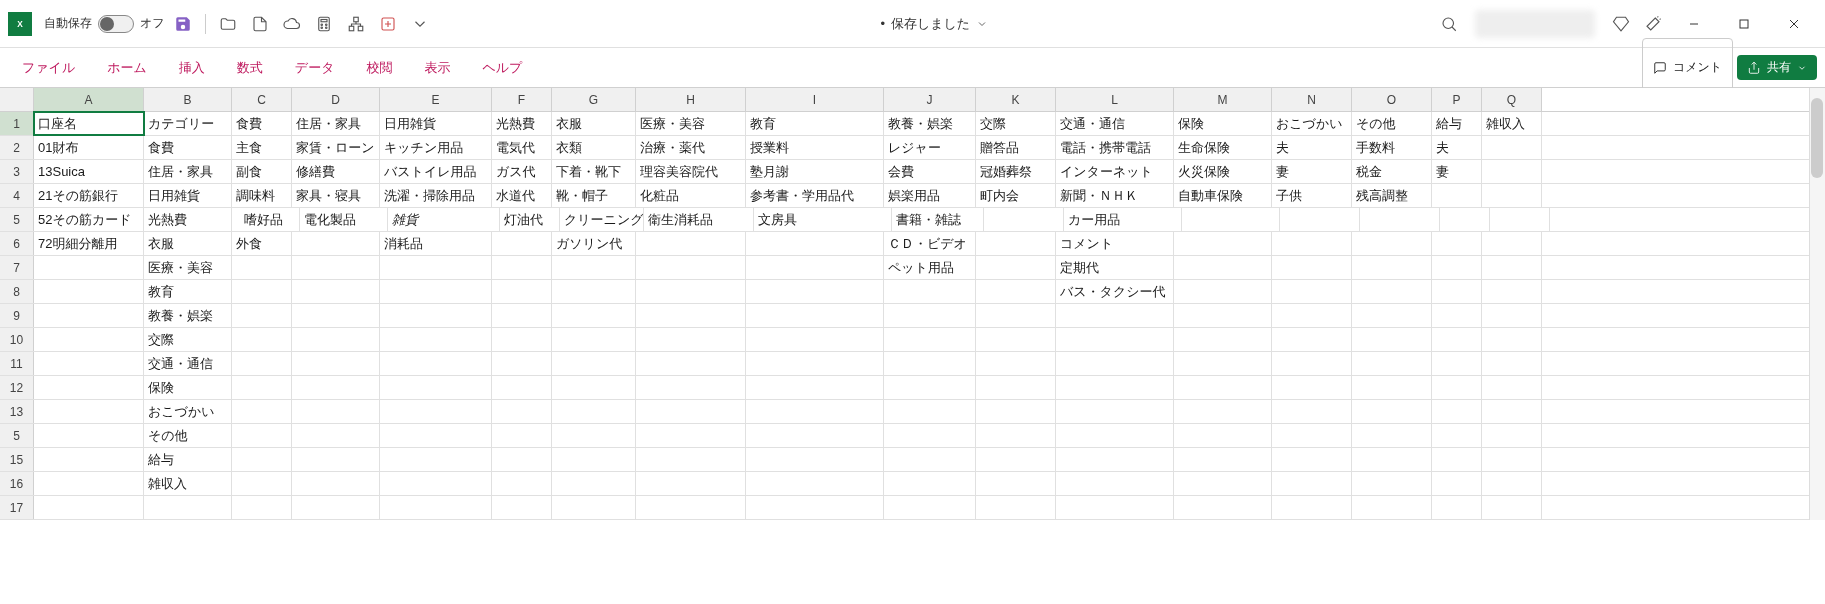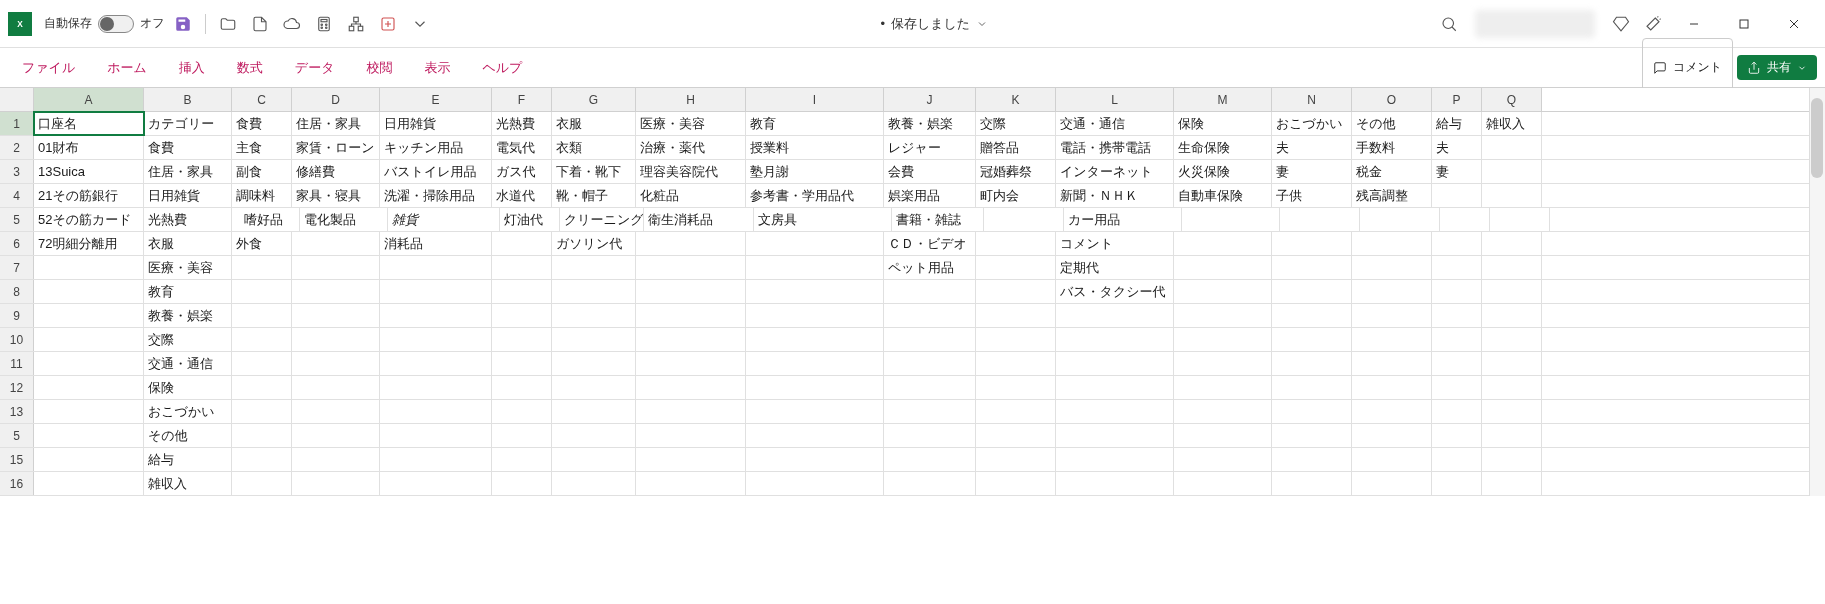--- a/index.html
+++ b/index.html
@@ -511,17 +511,37 @@
         <div class="cell" style="width: 138px;"></div>
         <div class="cell" style="width: 92px;"></div>
         <div class="cell" style="width: 80px;"></div>
         <div class="cell" style="width: 118px;"></div>
         <div class="cell" style="width: 98px;"></div>
         <div class="cell" style="width: 80px;"></div>
         <div class="cell" style="width: 80px;"></div>
         <div class="cell" style="width: 50px;"></div>
         <div class="cell" style="width: 60px;"></div>
       </div>
+      <div class="row">
+        <div class="row-h">17</div>
+        <div class="cell" style="width: 110px;"></div>
+        <div class="cell" style="width: 88px;"></div>
+        <div class="cell" style="width: 60px;"></div>
+        <div class="cell" style="width: 88px;"></div>
+        <div class="cell" style="width: 112px;"></div>
+        <div class="cell" style="width: 60px;"></div>
+        <div class="cell" style="width: 84px;"></div>
+        <div class="cell" style="width: 110px;"></div>
+        <div class="cell" style="width: 138px;"></div>
+        <div class="cell" style="width: 92px;"></div>
+        <div class="cell" style="width: 80px;"></div>
+        <div class="cell" style="width: 118px;"></div>
+        <div class="cell" style="width: 98px;"></div>
+        <div class="cell" style="width: 80px;"></div>
+        <div class="cell" style="width: 80px;"></div>
+        <div class="cell" style="width: 50px;"></div>
+        <div class="cell" style="width: 60px;"></div>
+      </div>
     </div>
   <div class="sb-v">
       <div class="sb-thumb"></div>
     </div>
 </div>
 
 </body></html>

